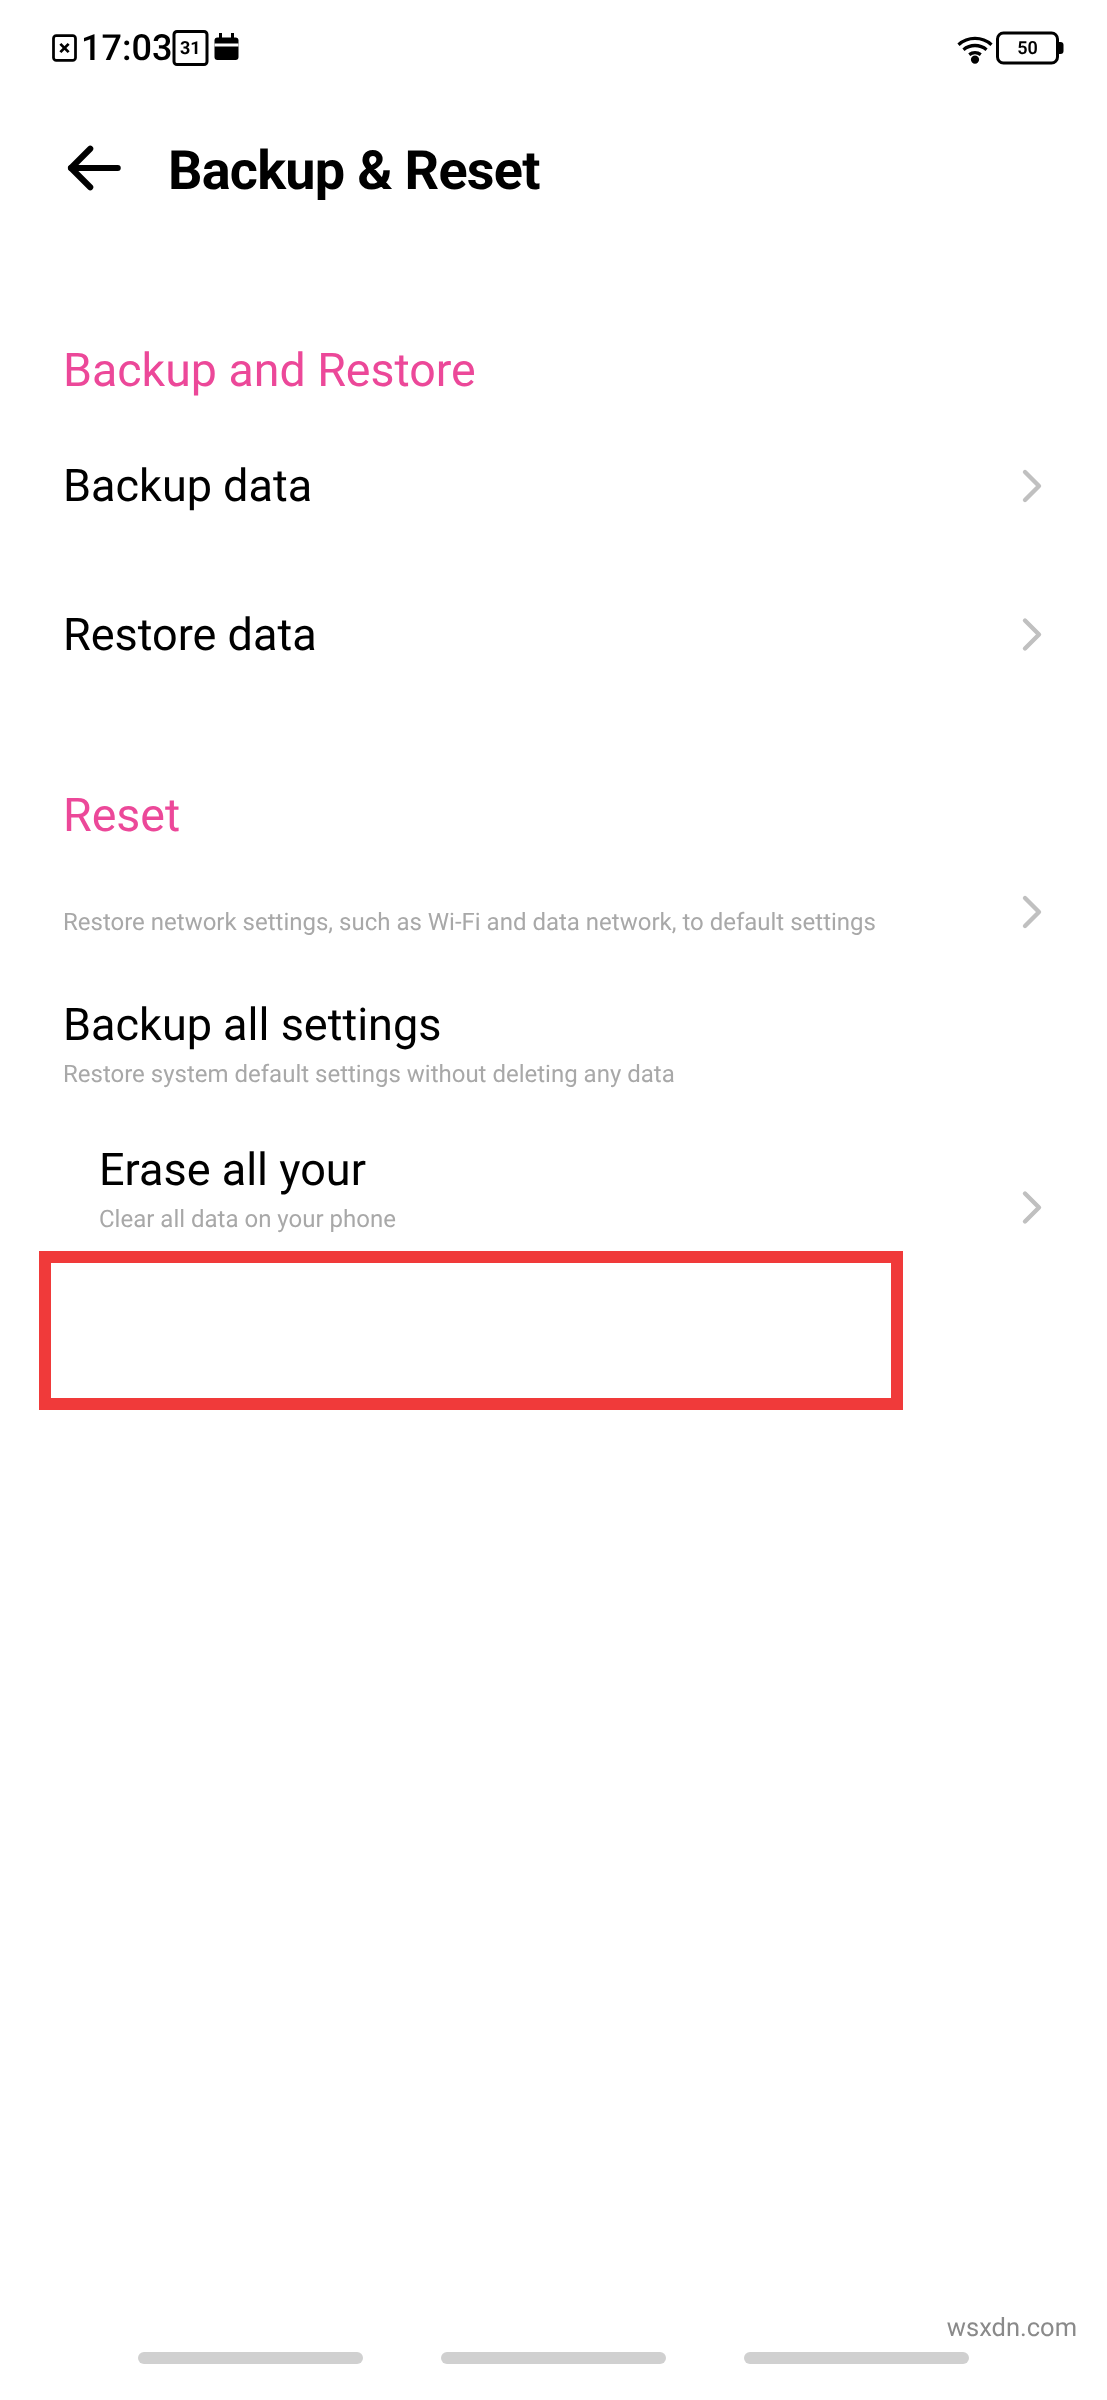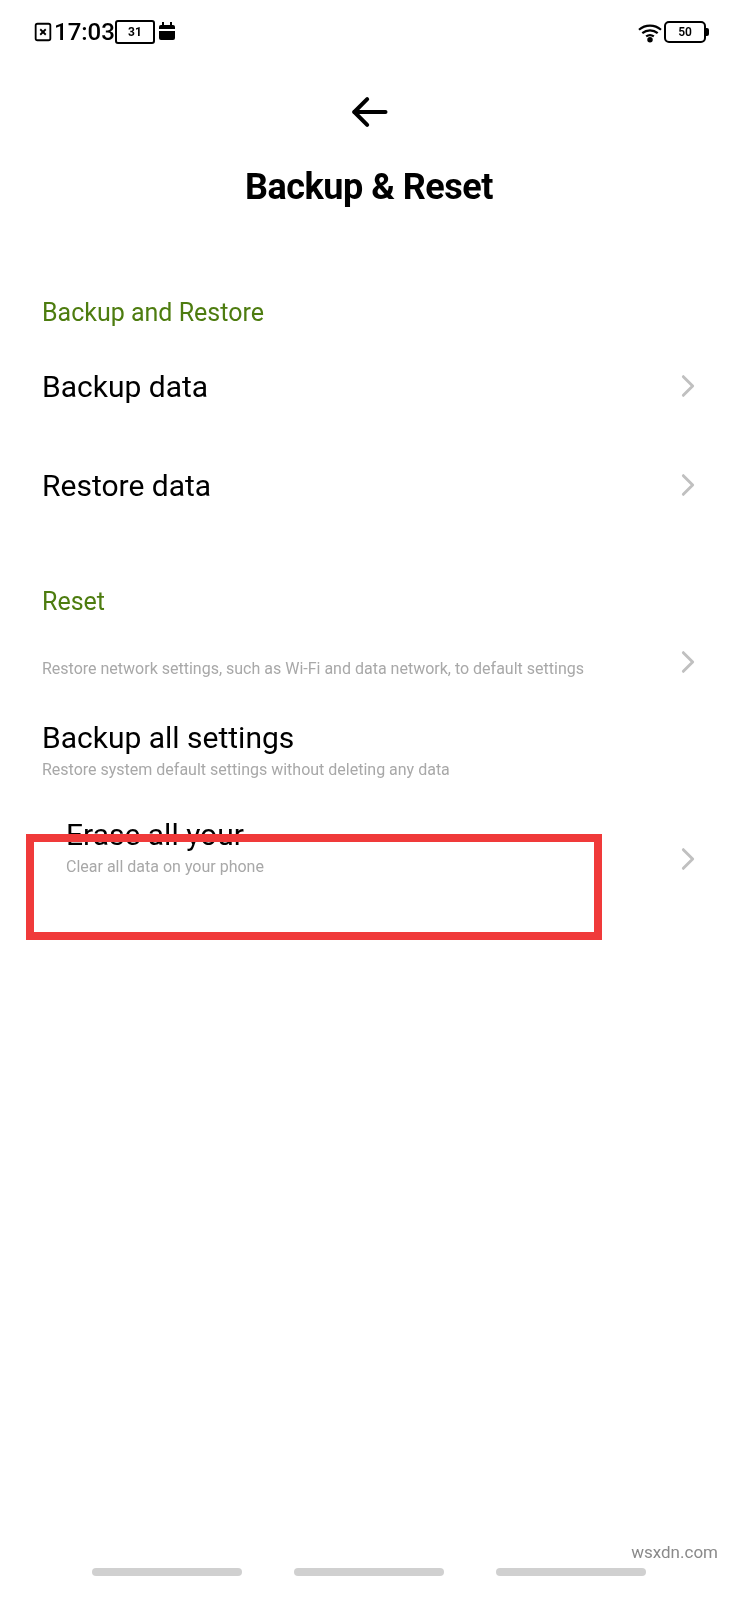--- a/index.html
+++ b/index.html
@@ -59,38 +59,37 @@
       width: 3px;
       height: 8px;
       background: #000;
       border-radius: 0 2px 2px 0;
     }
     .header {
       display: flex;
       align-items: center;
       gap: 28px;
       padding: 34px 40px 20px 40px;
-      flex-direction: column;
     }
     .back-arrow svg {
       width: 44px;
       height: 44px;
     }
     .page-title {
       font-size: 36px;
       font-weight: 700;
       letter-spacing: -0.5px;
       color: #000;
     }
     .content {
       padding: 0 42px;
     }
     .section-header {
-      font-size: 25px;
-      color: #4d7c0f;
+      font-size: 31px;
+      color: #ec4899;
       font-weight: 400;
       margin-top: 70px;
       margin-bottom: 10px;
     }
     .setting-row {
       display: flex;
       align-items: flex-end;
       justify-content: space-between;
       padding: 32px 0;
     }
@@ -145,21 +144,21 @@
       bottom: 34px;
       right: 14px;
       font-size: 17px;
       color: #8a8a8a;
       background: #fff;
       padding: 4px 6px;
     }
     .calendar-icon-box {
       border: 2px solid #000;
       border-radius: 3px;
-      width: 40px;
+      width: 24px;
       height: 24px;
       display: flex;
       align-items: center;
       justify-content: center;
       font-size: 12px;
       font-weight: 700;
     }
   </style>
 </head>
 <body>

